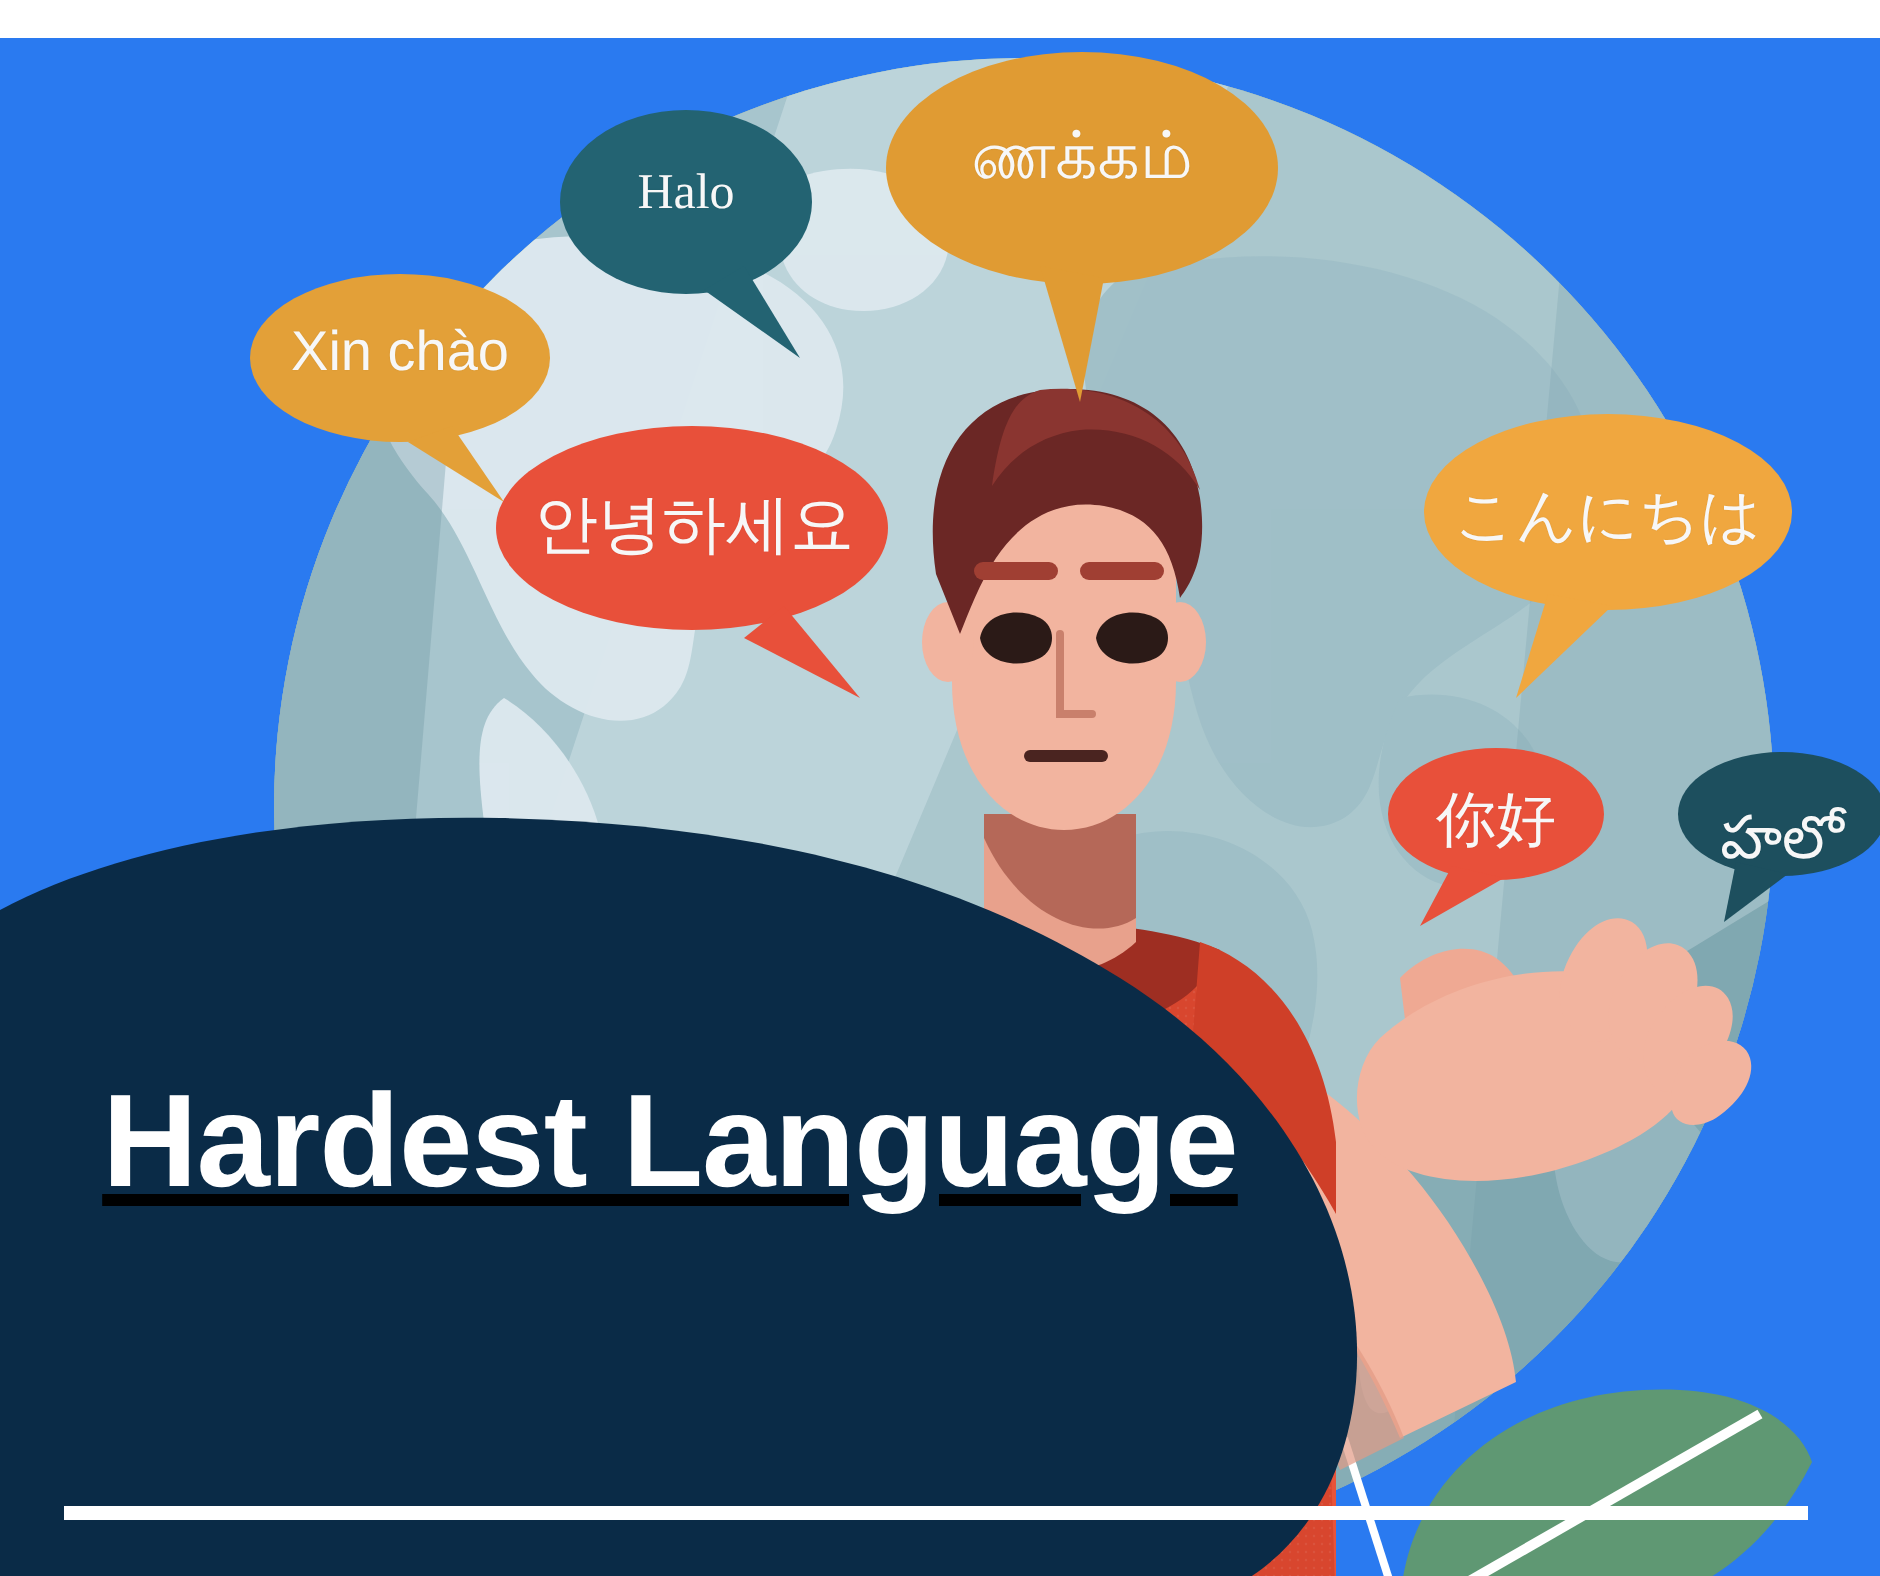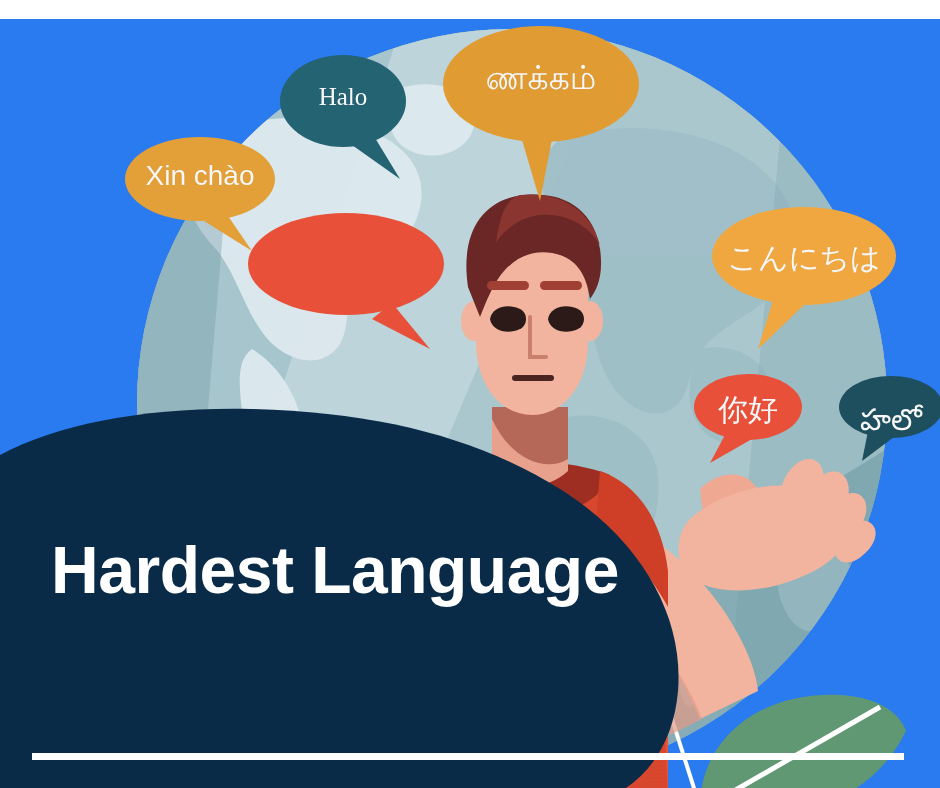--- a/index.html
+++ b/index.html
@@ -17,20 +17,21 @@
   }
   #art { position: absolute; inset: 0; width: 940px; height: 788px; display:block; }
 
   
   .title-block {
     position: absolute;
     left: 0; top: 505px;
     width: 670px;
     text-align: center;
     pointer-events: none;
+    text-decoration: underline;
   }
   .title-line {
     color: #ffffff;
     font-family: "Liberation Sans", sans-serif;
     font-weight: bold;
     font-size: 66px;
     line-height: 92px;
     letter-spacing: -0.5px;
     white-space: nowrap;
   }
@@ -247,20 +248,21 @@
                C380,393 480,420 560,470
                C640,520 684,596 678,672
                C672,742 626,788 560,788
                L0,788 Z" fill="#0a2b47"></path>
     </g>
   </svg>
 
   <div class="bub bub-halo">Halo</div>
   <div class="bub bub-tamil">ணக்கம்</div>
   <div class="bub bub-xinchao">Xin chào</div>
+  <div class="bub bub-korean">안녕하세요</div>
   <div class="bub bub-chinese">你好</div>
   <div class="bub bub-japanese">こんにちは</div>
   <div class="bub bub-telugu">హలో</div>
 
   <div class="title-block">
     <div class="title-line">Hardest Language</div>
   </div>
 
   <div class="rule"></div>
 

